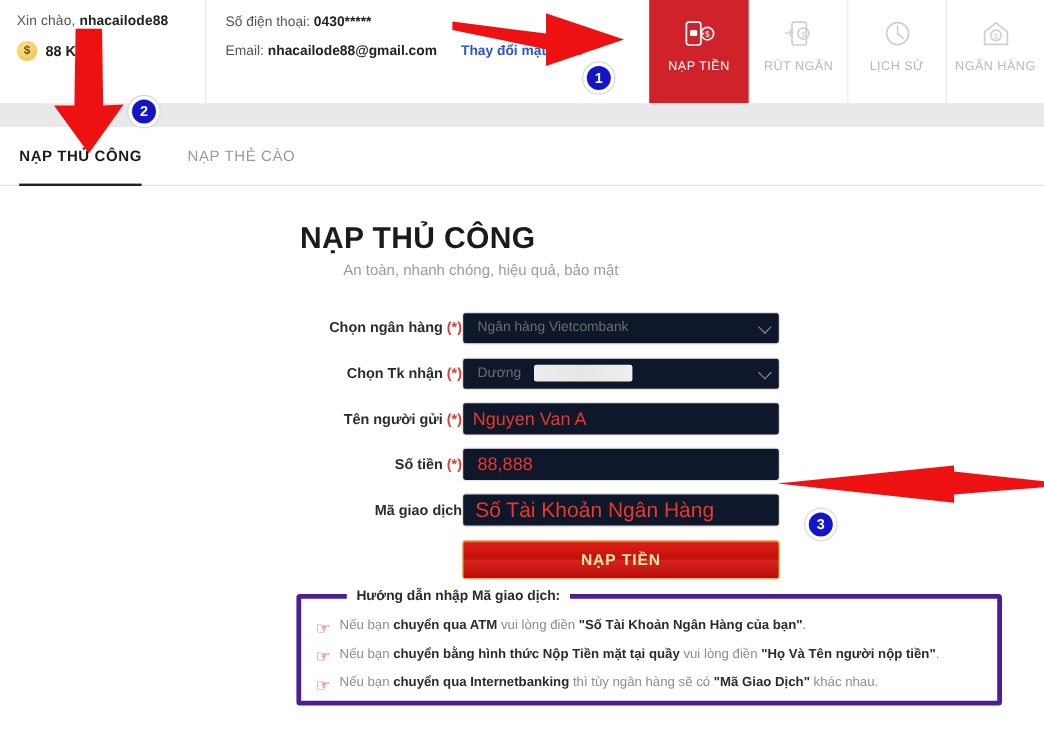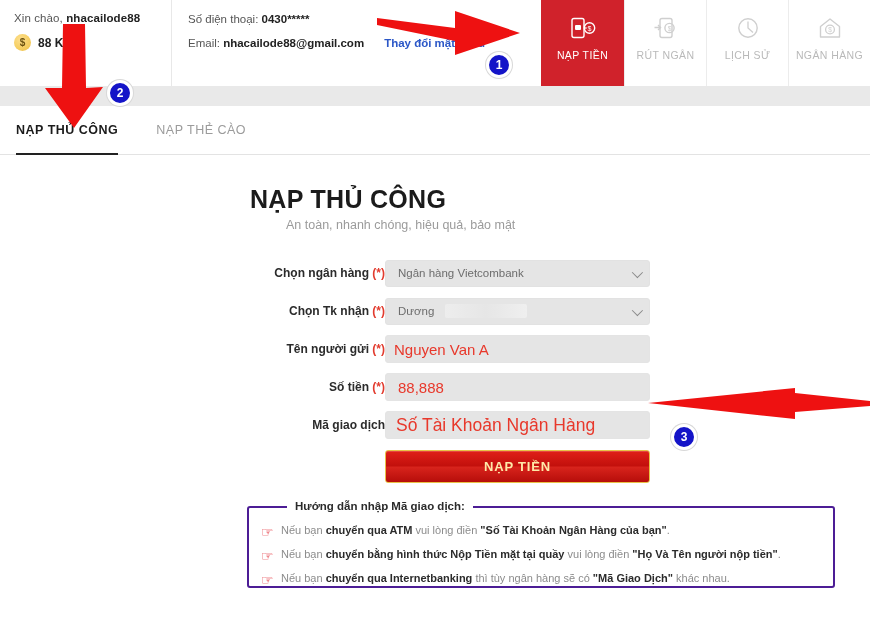--- a/index.html
+++ b/index.html
@@ -94,21 +94,21 @@
   .form{position:absolute;left:250px;top:105px;width:400px;}
   .frow{display:flex;align-items:center;margin-bottom:12px;height:26px;}
   .flabel{
     width:135px;font-size:12px;color:#2b2b2b;font-weight:bold;flex:none;text-align:right;
   }
   .req{color:#e23b2e;font-weight:bold;}
   .fctrl{flex:1;position:relative;}
 
   select.sel, input.inp{
     width:100%;box-sizing:border-box;font-family:inherit;
-    border:1px solid #e2e2e2;border-radius:3px;background:#e5e5e5;
+    border:1px solid #e2e2e2;border-radius:3px;background:#0f172a;
     outline:none;
   }
   select.sel{
     height:27px;padding:0 24px 0 12px;font-size:11.5px;color:#6d6d6d;
     -webkit-appearance:none;appearance:none;cursor:pointer;
   }
   .chev{
     position:absolute;right:10px;top:50%;margin-top:-3px;width:7px;height:7px;
     border-right:1.6px solid #8a8a8a;border-bottom:1.6px solid #8a8a8a;
     transform:rotate(45deg) translateY(-2px);pointer-events:none;
@@ -129,22 +129,22 @@
   .paybtn{
     width:100%;height:33px;border:1px solid #e8c247;border-radius:3px;
     background:linear-gradient(180deg,#e01f18 0%,#c2100c 48%,#d8241c 52%,#b60d0a 100%);
     color:#ffe9a8;font-size:13px;font-weight:bold;letter-spacing:.8px;
     font-family:inherit;cursor:pointer;
     box-shadow:inset 0 1px 0 rgba(255,255,255,.18);
   }
 
   
   .guide{
-    position:absolute;left:247px;top:506px;width:588px;height:82px;
-    border:2px solid #4c1d95;border-radius:3px;box-sizing:border-box;
+    position:absolute;left:247px;top:495px;width:588px;height:93px;
+    border:4px solid #4c1d95;border-radius:3px;box-sizing:border-box;
   }
   .guide-legend{
     position:absolute;left:38px;top:-8px;background:#fff;padding:0 8px;
     font-size:11.5px;font-weight:bold;color:#2b2b2b;white-space:nowrap;
   }
   .guide-list{padding:16px 0 0 12px;}
   .gitem{display:flex;align-items:flex-start;margin-bottom:9px;}
   .hand{
     color:#e0202b;font-size:14px;line-height:1;width:20px;flex:none;
     margin-top:1px;

